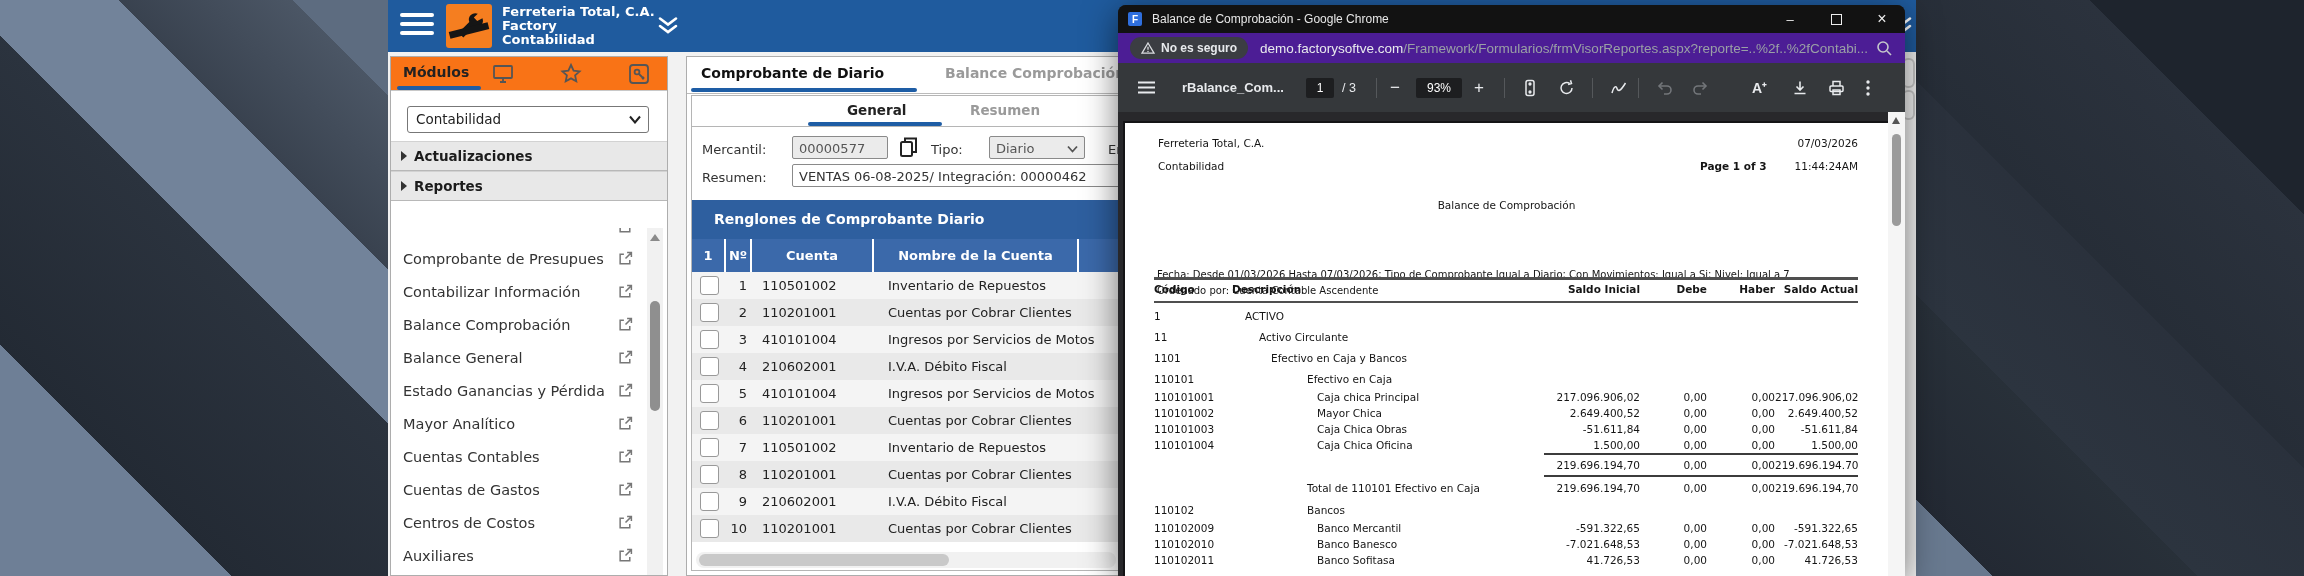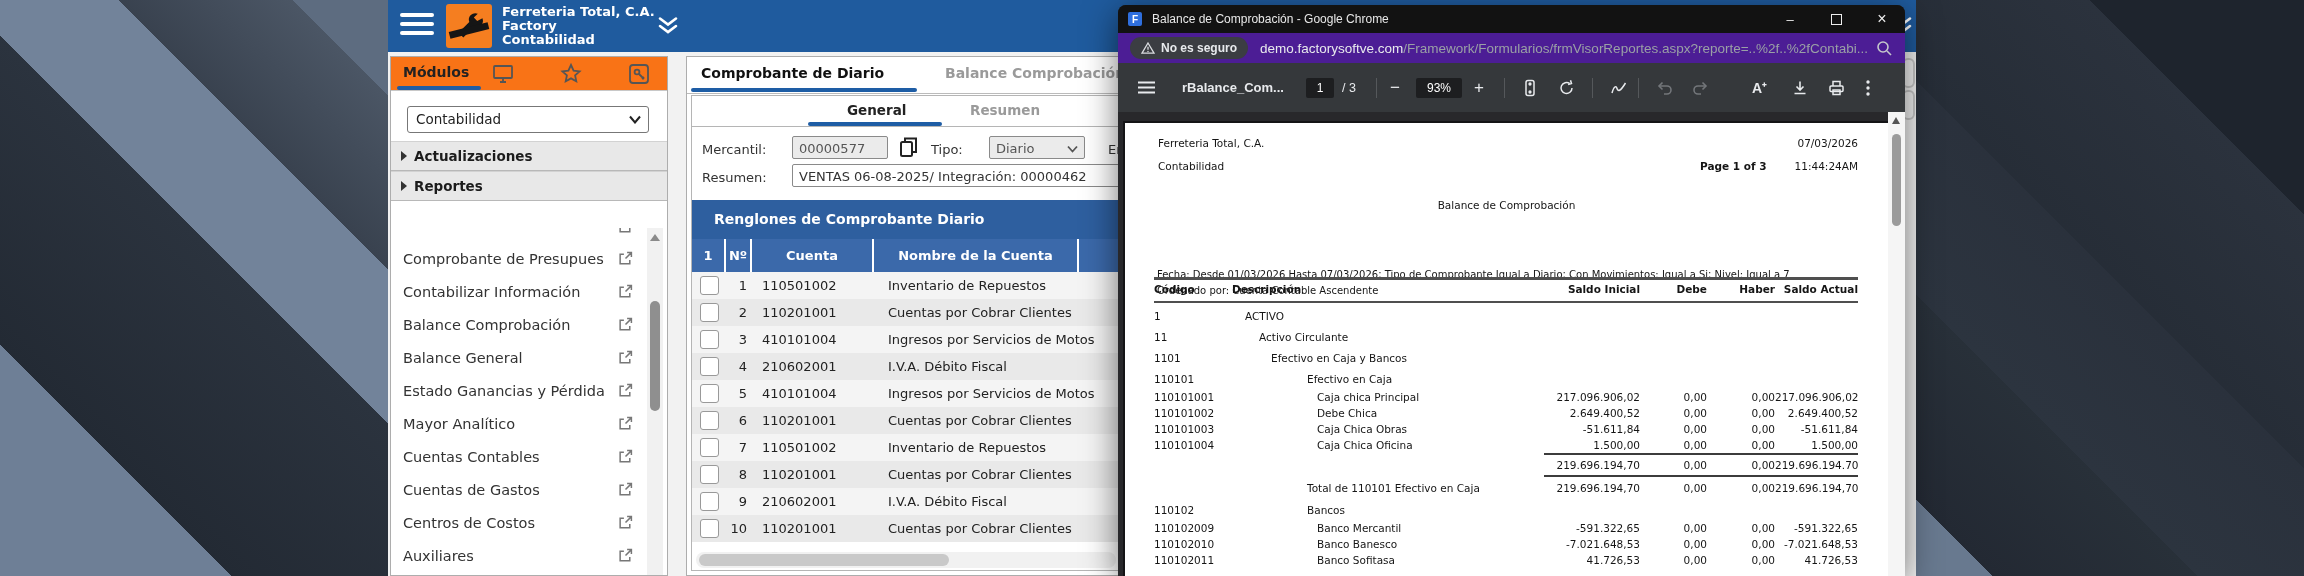--- a/index.html
+++ b/index.html
@@ -615,21 +615,21 @@
               <span class="c-desc">Caja chica Principal</span>
               <span class="c-nums">
                 <span class="c-si">217.096.906,02</span>
                 <span class="c-debe">0,00</span>
                 <span class="c-haber">0,00</span>
                 <span class="c-sa">217.096.906,02</span>
               </span>
             </div>
             <div class="rp-row r-leaf ind-5">
               <span class="c-code">110101002</span>
-              <span class="c-desc">Debe Chica</span>
+              <span class="c-desc">Mayor Chica</span>
               <span class="c-nums">
                 <span class="c-si">2.649.400,52</span>
                 <span class="c-debe">0,00</span>
                 <span class="c-haber">0,00</span>
                 <span class="c-sa">2.649.400,52</span>
               </span>
             </div>
             <div class="rp-row r-leaf ind-5">
               <span class="c-code">110101003</span>
               <span class="c-desc">Caja Chica Obras</span>

